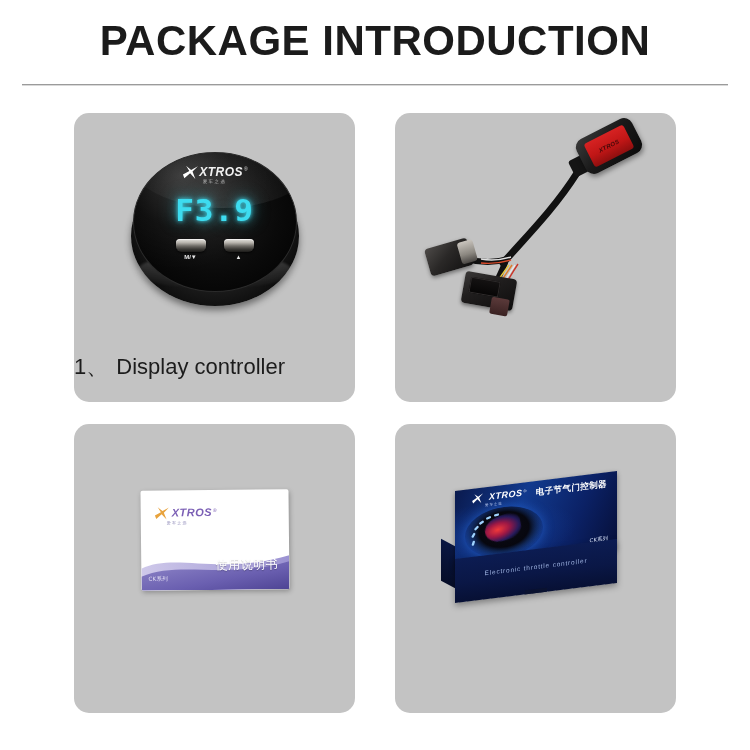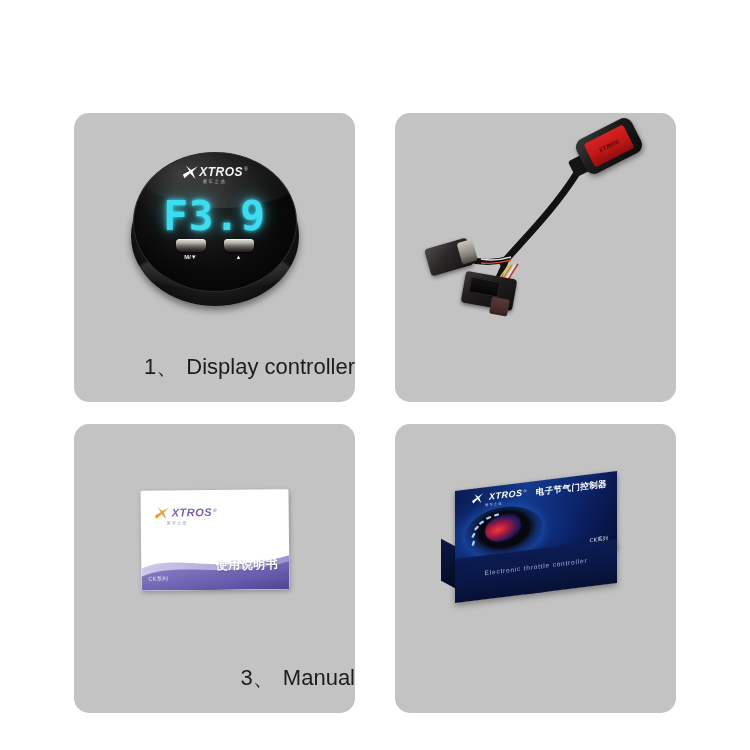--- a/index.html
+++ b/index.html
@@ -78,21 +78,21 @@
     left: 0;
     top: 0;
     width: 100%;
     height: 232px;
   }
   .panel-caption {
     position: absolute;
     left: 0;
     bottom: 20px;
     width: 100%;
-    text-align: right;
+    text-align: left;
     font-family: "Liberation Sans", sans-serif;
     font-size: 22px;
     color: #1c1c1c;
     white-space: nowrap;
   }
   .panel-caption .cap-num {
     letter-spacing: 0px;
   }
   .panel-caption .cap-text {
     margin-left: 8px;
@@ -198,21 +198,21 @@
   }
 
   
   .knob-readout {
     position: absolute;
     left: 50%;
     top: 39px;
     transform: translateX(-50%);
     font-family: "DejaVu Sans Mono", monospace;
     font-weight: bold;
-    font-size: 41px;
+    font-size: 31px;
     letter-spacing: 1px;
     color: #3ddcf0;
     text-shadow:
       0 0 4px rgba(61,220,240,0.95),
       0 0 11px rgba(61,220,240,0.65),
       0 0 20px rgba(61,220,240,0.35);
     white-space: nowrap;
   }
 
   
@@ -397,21 +397,21 @@
     font-size: 4px;
     letter-spacing: 1.2px;
     color: #8e8ab8;
     white-space: nowrap;
   }
   .manual-title {
     position: absolute;
     right: 11px;
     bottom: 16px;
     font-family: "DejaVu Sans", sans-serif;
-    font-weight: bold;
+    font-weight: normal;
     font-size: 12px;
     color: #ffffff;
     letter-spacing: 0.5px;
     text-shadow: 0 1px 1px rgba(0,0,0,0.25);
     white-space: nowrap;
   }
   .manual-series {
     position: absolute;
     left: 7px;
     bottom: 8px;
@@ -562,20 +562,24 @@
     height: 42px;
     background: linear-gradient(to bottom, #0a1742, #060d28);
     transform: skewY(28deg);
   }
 </style>
 </head>
 <body>
 
 <div class="page">
 
+  <div class="header">
+    <div class="page-title">PACKAGE INTRODUCTION</div>
+    <div class="title-rule"></div>
+  </div>
 
   <div class="grid">
 
     <div class="panel">
       <div class="panel-stage">
         <div class="knob-wrap">
           <div class="knob-side"></div>
           <div class="knob-face">
 
             <div class="knob-logo">
@@ -671,23 +675,20 @@
             <span class="logo-word">XTROS</span>
             <span class="logo-reg">®</span>
           </div>
           <div class="manual-logo-sub">爱车之选</div>
 
           <div class="manual-title">使用说明书</div>
           <div class="manual-series">CK系列</div>
 
         </div>
       </div>
-      <div class="panel-caption">
-        <span class="cap-num">3、</span><span class="cap-text">Manual</span>
-      </div>
     </div>
 
     <div class="panel">
       <div class="panel-stage">
         <div class="box-wrap">
 
           <div class="box-side"></div>
 
           <div class="box-top">
             <div class="box-dial"></div>

